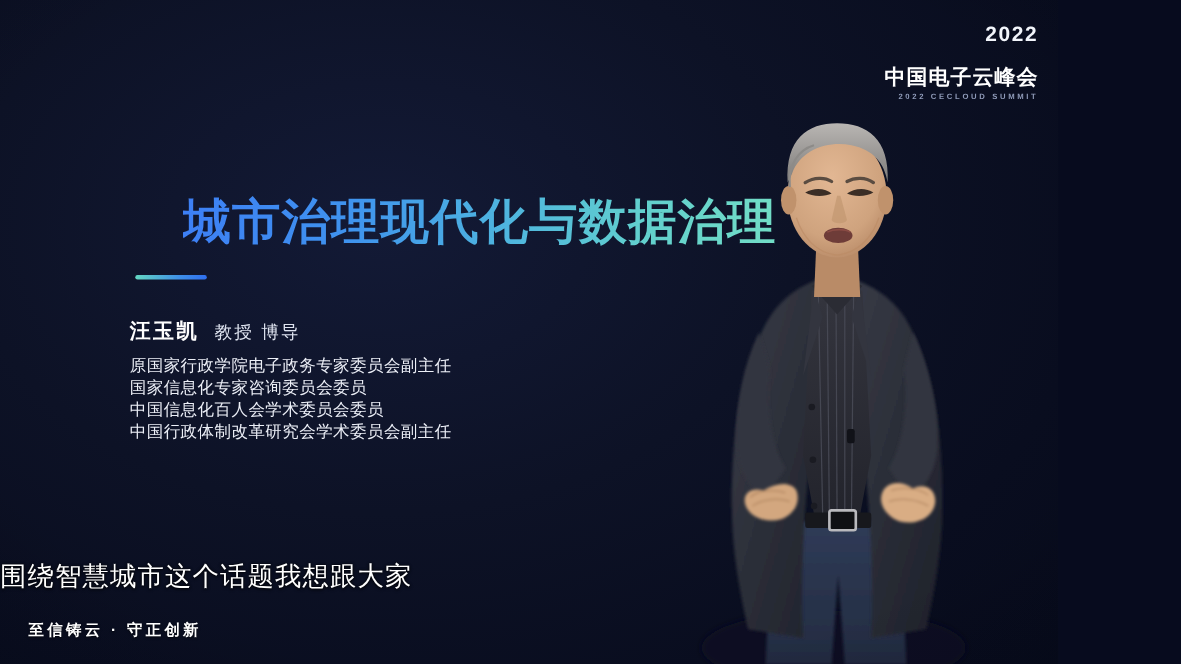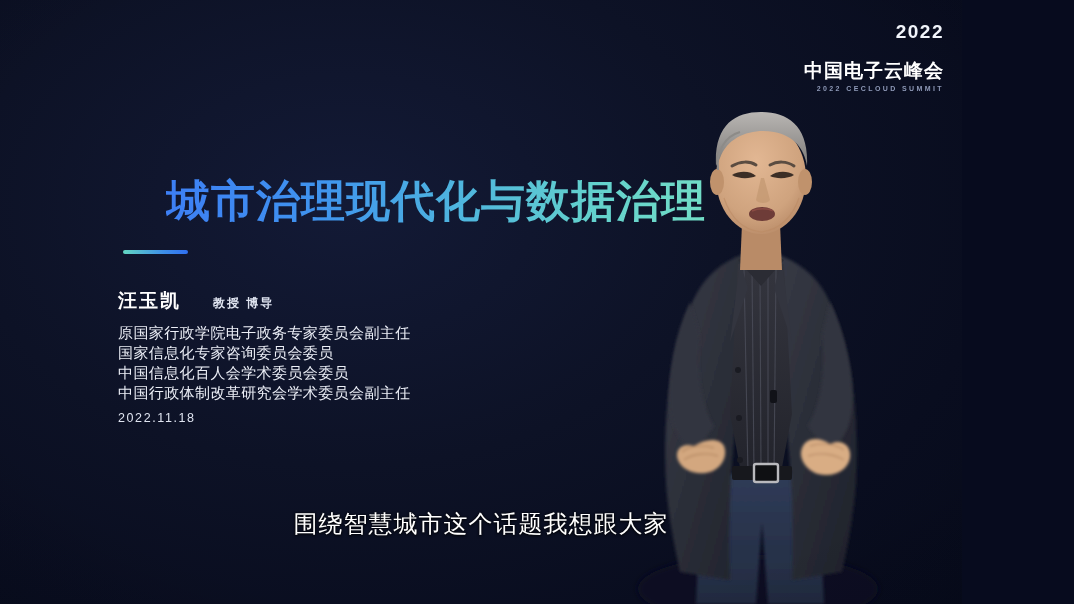--- a/index.html
+++ b/index.html
@@ -65,42 +65,41 @@
     width:65px; height:4px; border-radius:2px;
     background:linear-gradient(90deg,#63d6c2 0%,#3e8fe8 62%,#2f6ff0 100%);
   }
 
   
   .speaker{
     position:absolute; left:118px; top:288px;
     color:#e8ecf6;
   }
   .speaker-name-row{
-    display:flex; align-items:baseline; gap:32px;
+    display:flex; align-items:baseline; gap:14px;
     margin-bottom:9px;
   }
   .speaker-name{
     font-size:19px; font-weight:bold; letter-spacing:2px; color:#ffffff;
   }
   .speaker-rank{
-    font-size:12px; letter-spacing:2px; color:#dfe4f0;font-weight:bold;
+    font-size:16px; letter-spacing:2px; color:#dfe4f0;
   }
   .cred{
     font-size:15px; line-height:20px; letter-spacing:.4px; color:#eceff7;
     white-space:nowrap;
   }
   .speaker-date{
     margin-top:8px;
     font-size:12.5px; letter-spacing:1.6px; color:#dfe4f0;
   }
 
   
   .caption{
     position:absolute; left:0; right:0; top:508px;
-    text-align:center;
     font-size:24px; color:#ffffff; letter-spacing:1px;
     text-shadow:0 1px 3px rgba(0,0,0,.9), 0 0 2px rgba(0,0,0,.85);
   }
 
   
   .tagline{
     position:absolute; left:26px; bottom:22px;
     font-size:14px; font-weight:bold; color:#ffffff;
     letter-spacing:3px;
     text-shadow:0 1px 2px rgba(0,0,0,.7);
@@ -261,19 +260,19 @@
 
   <div class="speaker">
     <div class="speaker-name-row">
       <span class="speaker-name">汪玉凯</span>
       <span class="speaker-rank">教授 博导</span>
     </div>
     <div class="cred">原国家行政学院电子政务专家委员会副主任</div>
     <div class="cred">国家信息化专家咨询委员会委员</div>
     <div class="cred">中国信息化百人会学术委员会委员</div>
     <div class="cred">中国行政体制改革研究会学术委员会副主任</div>
-    <div class="speaker-date">2022.11.18</div>
   </div>
 
   <div class="caption">围绕智慧城市这个话题我想跟大家</div>
 
+  <div class="tagline">至信铸云 · 守正创新</div>
 
 </div>
 
 </body></html>

